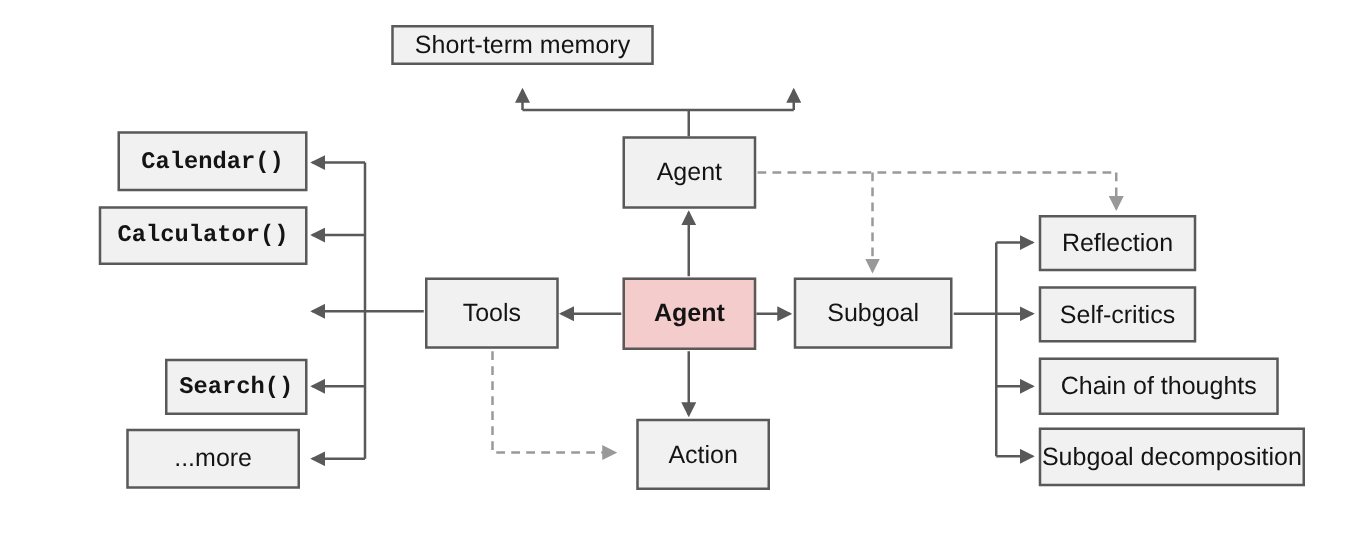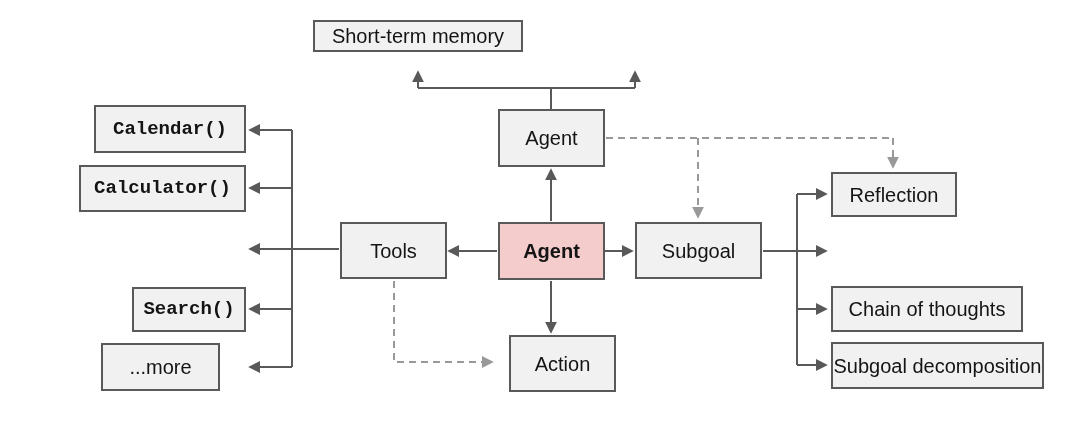--- a/index.html
+++ b/index.html
@@ -110,26 +110,29 @@
 
   <div class="node mono" style="left:94px; top:105px; width:152px; height:48px;">
     <span>Calendar()</span>
   </div>
   <div class="node mono" style="left:79px; top:165px; width:167px; height:47px;">
     <span>Calculator()</span>
   </div>
   <div class="node mono" style="left:132px; top:287px; width:114px; height:45px;">
     <span>Search()</span>
   </div>
-  <div class="node" style="left:101px; top:343px; width:119px; height:48px;">
+  <div class="node" style="left:101px; top:343px; width:139px; height:48px;">
     <span>...more</span>
   </div>
 
   <div class="node" style="left:831px; top:172px; width:126px; height:45px;">
     <span>Reflection</span>
+  </div>
+  <div class="node" style="left:831px; top:229px; width:126px; height:45px;">
+    <span>Self-critics</span>
   </div>
   <div class="node" style="left:831px; top:286px; width:192px; height:46px;text-align:right;">
     <span>Chain of thoughts</span>
   </div>
   <div class="node" style="left:831px; top:342px; width:213px; height:47px;">
     <span>Subgoal decomposition</span>
   </div>
 
 </div>
 

